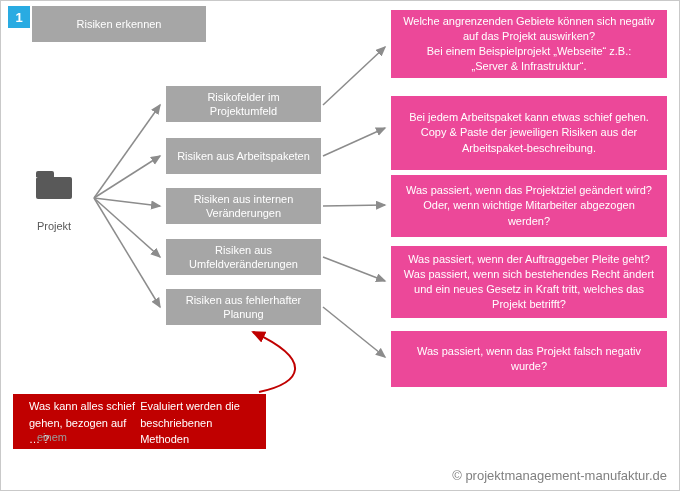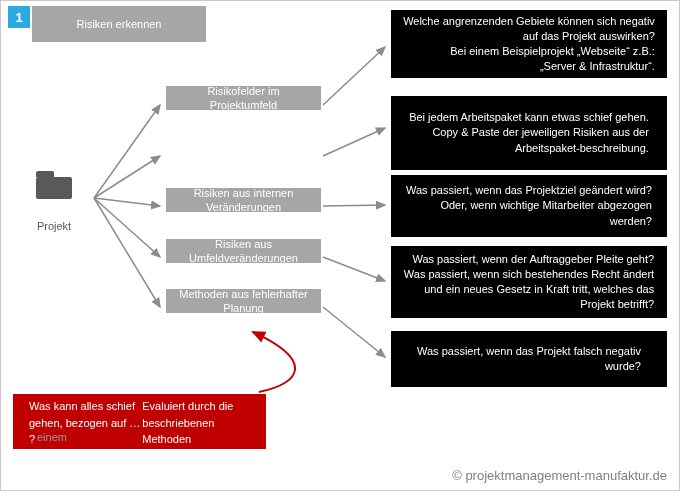--- a/index.html
+++ b/index.html
@@ -33,31 +33,31 @@
     border-radius:2px 2px 0 0;margin:0 0 0 5px;
   }
   .folder-body{
     width:36px;height:22px;background:#595959;
     border-radius:2px;margin:0 auto;
   }
   .folder-label{
     margin-top:21px;color:#595959;font-size:11px;
   }
   .cat-box{
-    position:absolute;left:165px;width:155px;height:24px;
+    position:absolute;left:165px;width:155px;height:36px;
     background:#a6a6a6;color:#ffffff;
     display:flex;align-items:center;justify-content:center;
     text-align:center;font-size:11px;line-height:1.3;
     white-space:pre-line;box-sizing:border-box;padding:2px 6px;
   }
   .desc-box{
     position:absolute;left:390px;width:276px;
-    background:#000000;color:#ffffff;
+    background:#ec4899;color:#ffffff;
     display:flex;align-items:center;justify-content:center;
-    text-align:right;font-size:11px;line-height:1.38;
+    text-align:center;font-size:11px;line-height:1.38;
     white-space:pre-line;box-sizing:border-box;padding:4px 10px;
   }
   .note-box{
     position:absolute;left:12px;top:393px;width:253px;height:55px;
     background:#c00000;color:#ffffff;
     display:flex;flex-direction:row;justify-content:center;
     font-size:11px;line-height:1.5;box-sizing:border-box;
     padding:4px 16px;z-index:2;
   }
   .watermark{
@@ -110,25 +110,26 @@
   <div class="folder">
     <div>
       <div class="folder-tab"></div>
       <div class="folder-body"></div>
     </div>
     <div class="folder-label">Projekt</div>
   </div>
 
   <div class="cat-box" style="top:85px"><span>Risikofelder im
 Projektumfeld</span></div>
+  <div class="cat-box" style="top:137px"><span>Risiken aus Arbeitspaketen</span></div>
   <div class="cat-box" style="top:238px"><span>Risiken aus
 Umfeldveränderungen</span></div>
   <div class="cat-box" style="top:187px"><span>Risiken aus internen
 Veränderungen</span></div>
-  <div class="cat-box" style="top:288px"><span>Methoden aus fehlerhafter
+  <div class="cat-box" style="top:288px"><span>Risiken aus fehlerhafter
 Planung</span></div>
 
   <div class="desc-box" style="top:9px;height:68px"><span>Welche angrenzenden Gebiete können  sich negativ
 auf das Projekt  auswirken?
 Bei einem Beispielprojekt „Webseite“ z.B.:
 „Server &amp; Infrastruktur“.</span></div>
   <div class="desc-box" style="top:95px;height:74px"><span>Bei jedem Arbeitspaket kann etwas schief gehen.
 Copy  &amp; Paste der jeweiligen Risiken aus der
 Arbeitspaket-beschreibung.</span></div>
   <div class="desc-box" style="top:174px;height:62px"><span>Was passiert, wenn das Projektziel geändert wird?
@@ -136,19 +137,19 @@
 werden?</span></div>
   <div class="desc-box" style="top:245px;height:72px"><span>Was passiert, wenn der Auftraggeber Pleite geht?
 Was passiert, wenn sich bestehendes Recht  ändert
 und ein neues Gesetz in Kraft tritt, welches das
 Projekt betrifft?</span></div>
   <div class="desc-box" style="top:330px;height:56px"><span>Was passiert, wenn das Projekt falsch negativ
 wurde?</span></div>
 
   <div class="note-box">
     <span>Was kann alles schief gehen, bezogen auf … ?</span>
-    <span>Evaluiert durch die beschriebenen Methoden</span>
+    <span>Evaluiert werden die beschriebenen Methoden</span>
   </div>
   <div class="watermark">einem</div>
 
   <div class="footer">© projektmanagement-manufaktur.de</div>
 
 </div>
 
 </body></html>

